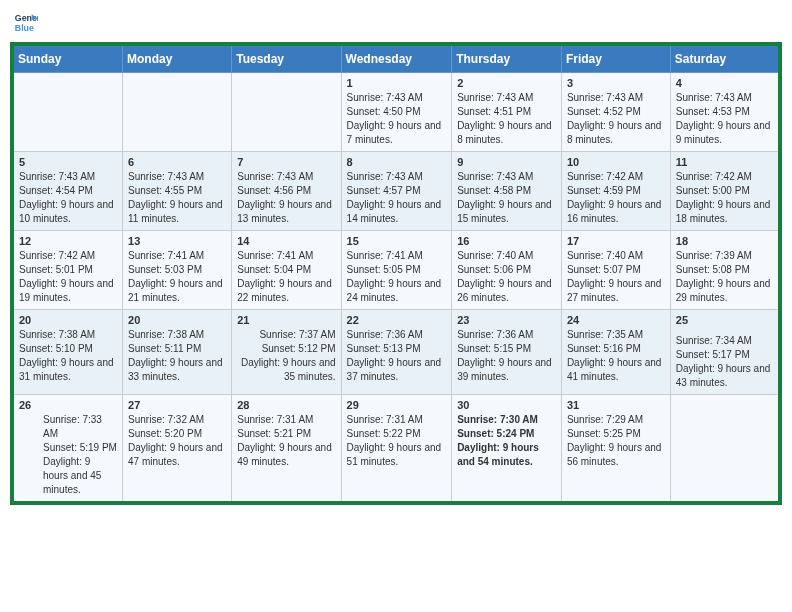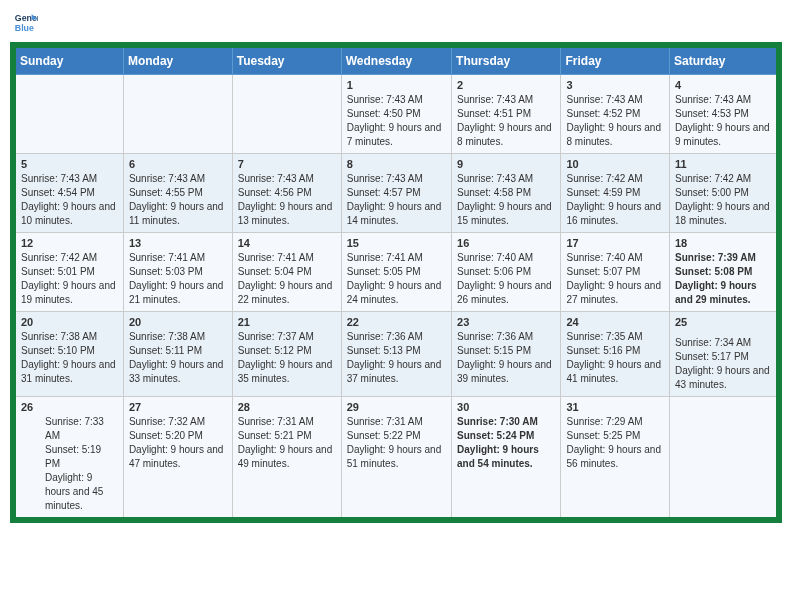--- a/index.html
+++ b/index.html
@@ -35,21 +35,21 @@
       color: #1a3a5c;
     }
     .title-block h2 {
       font-size: 14px;
       font-weight: normal;
       color: #1a3a5c;
     }
     table {
       width: 100%;
       border-collapse: collapse;
-      border: 6px solid #15803d;
+      border: 4px solid #15803d;
     }
     thead tr th {
       background-color: #3a7abf;
       color: white;
       font-size: 12px;
       font-weight: bold;
       padding: 6px 4px;
       text-align: left;
       border: 1px solid #5a9ad0;
     }
@@ -219,41 +219,41 @@
 Daylight: 9 hours and 26 minutes.</div>
         </td>
         <td>
           <div class="day-number">17</div>
           <div class="day-info" style="white-space: pre-line;">Sunrise: 7:40 AM
 Sunset: 5:07 PM
 Daylight: 9 hours and 27 minutes.</div>
         </td>
         <td>
           <div class="day-number">18</div>
-          <div class="day-info" style="white-space: pre-line; font-weight: bold;">Sunrise: 7:39 AM
+          <div class="day-info" style="white-space: pre-line;">Sunrise: 7:39 AM
 Sunset: 5:08 PM
 Daylight: 9 hours and 29 minutes.</div>
         </td>
       </tr>
       <tr>
         <td>
           <div class="day-number">20</div>
           <div class="day-info" style="white-space: pre-line;">Sunrise: 7:38 AM
 Sunset: 5:10 PM
 Daylight: 9 hours and 31 minutes.</div>
         </td>
         <td>
           <div class="day-number">20</div>
           <div class="day-info" style="white-space: pre-line;">Sunrise: 7:38 AM
 Sunset: 5:11 PM
 Daylight: 9 hours and 33 minutes.</div>
         </td>
         <td>
           <div class="day-number">21</div>
-          <div class="day-info" style="white-space: pre-line;">Sunrise: 7:37 AM
+          <div class="day-info" style="white-space: pre-line; text-align: right;">Sunrise: 7:37 AM
 Sunset: 5:12 PM
 Daylight: 9 hours and 35 minutes.</div>
         </td>
         <td>
           <div class="day-number">22</div>
           <div class="day-info" style="white-space: pre-line;">Sunrise: 7:36 AM
 Sunset: 5:13 PM
 Daylight: 9 hours and 37 minutes.</div>
         </td>
         <td>

